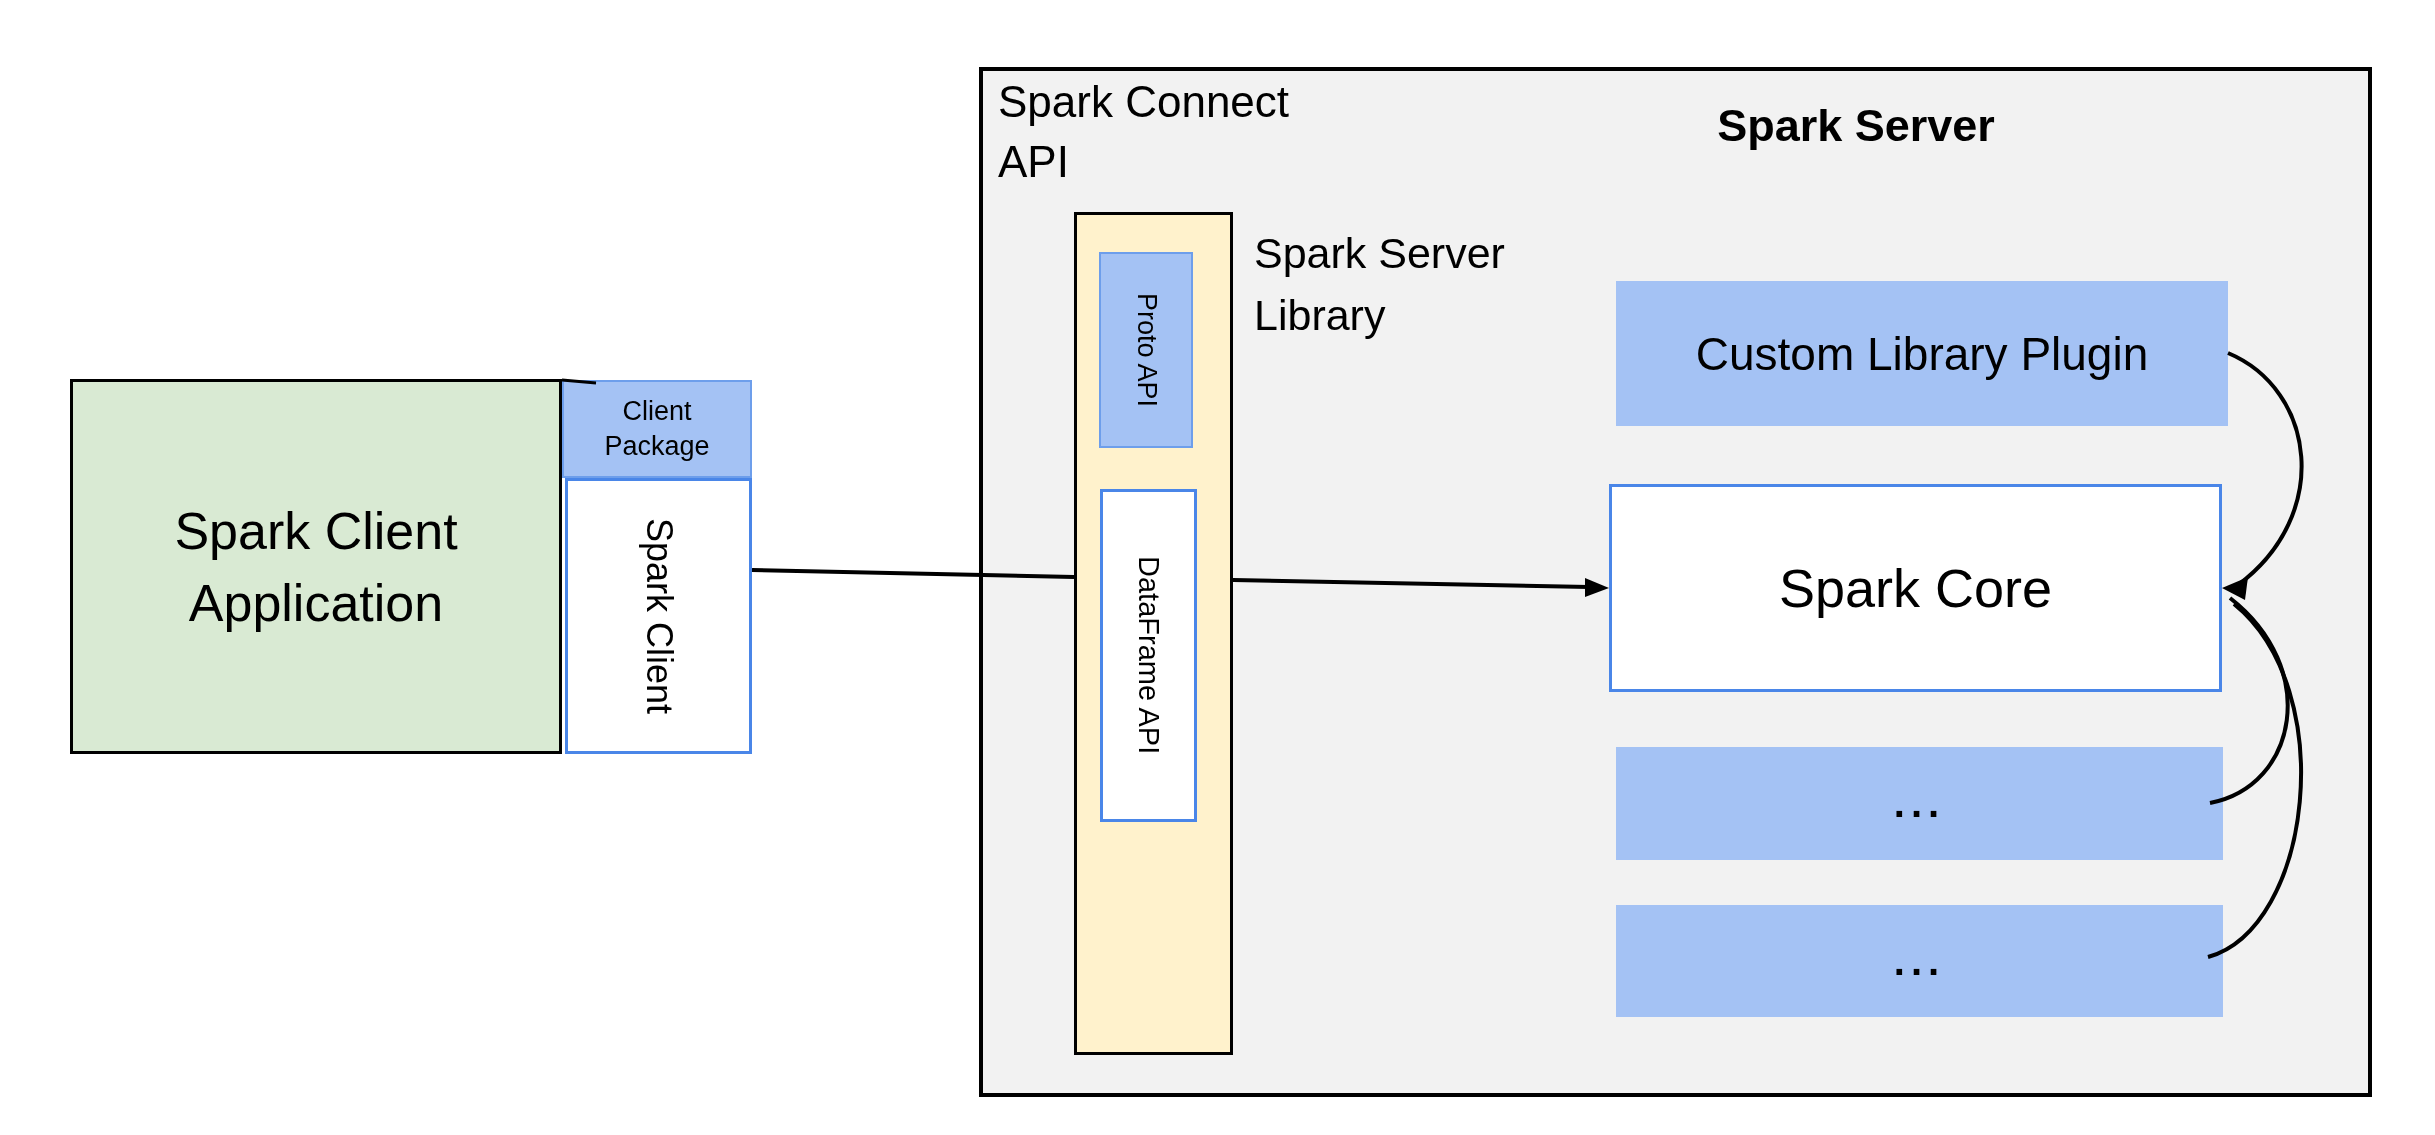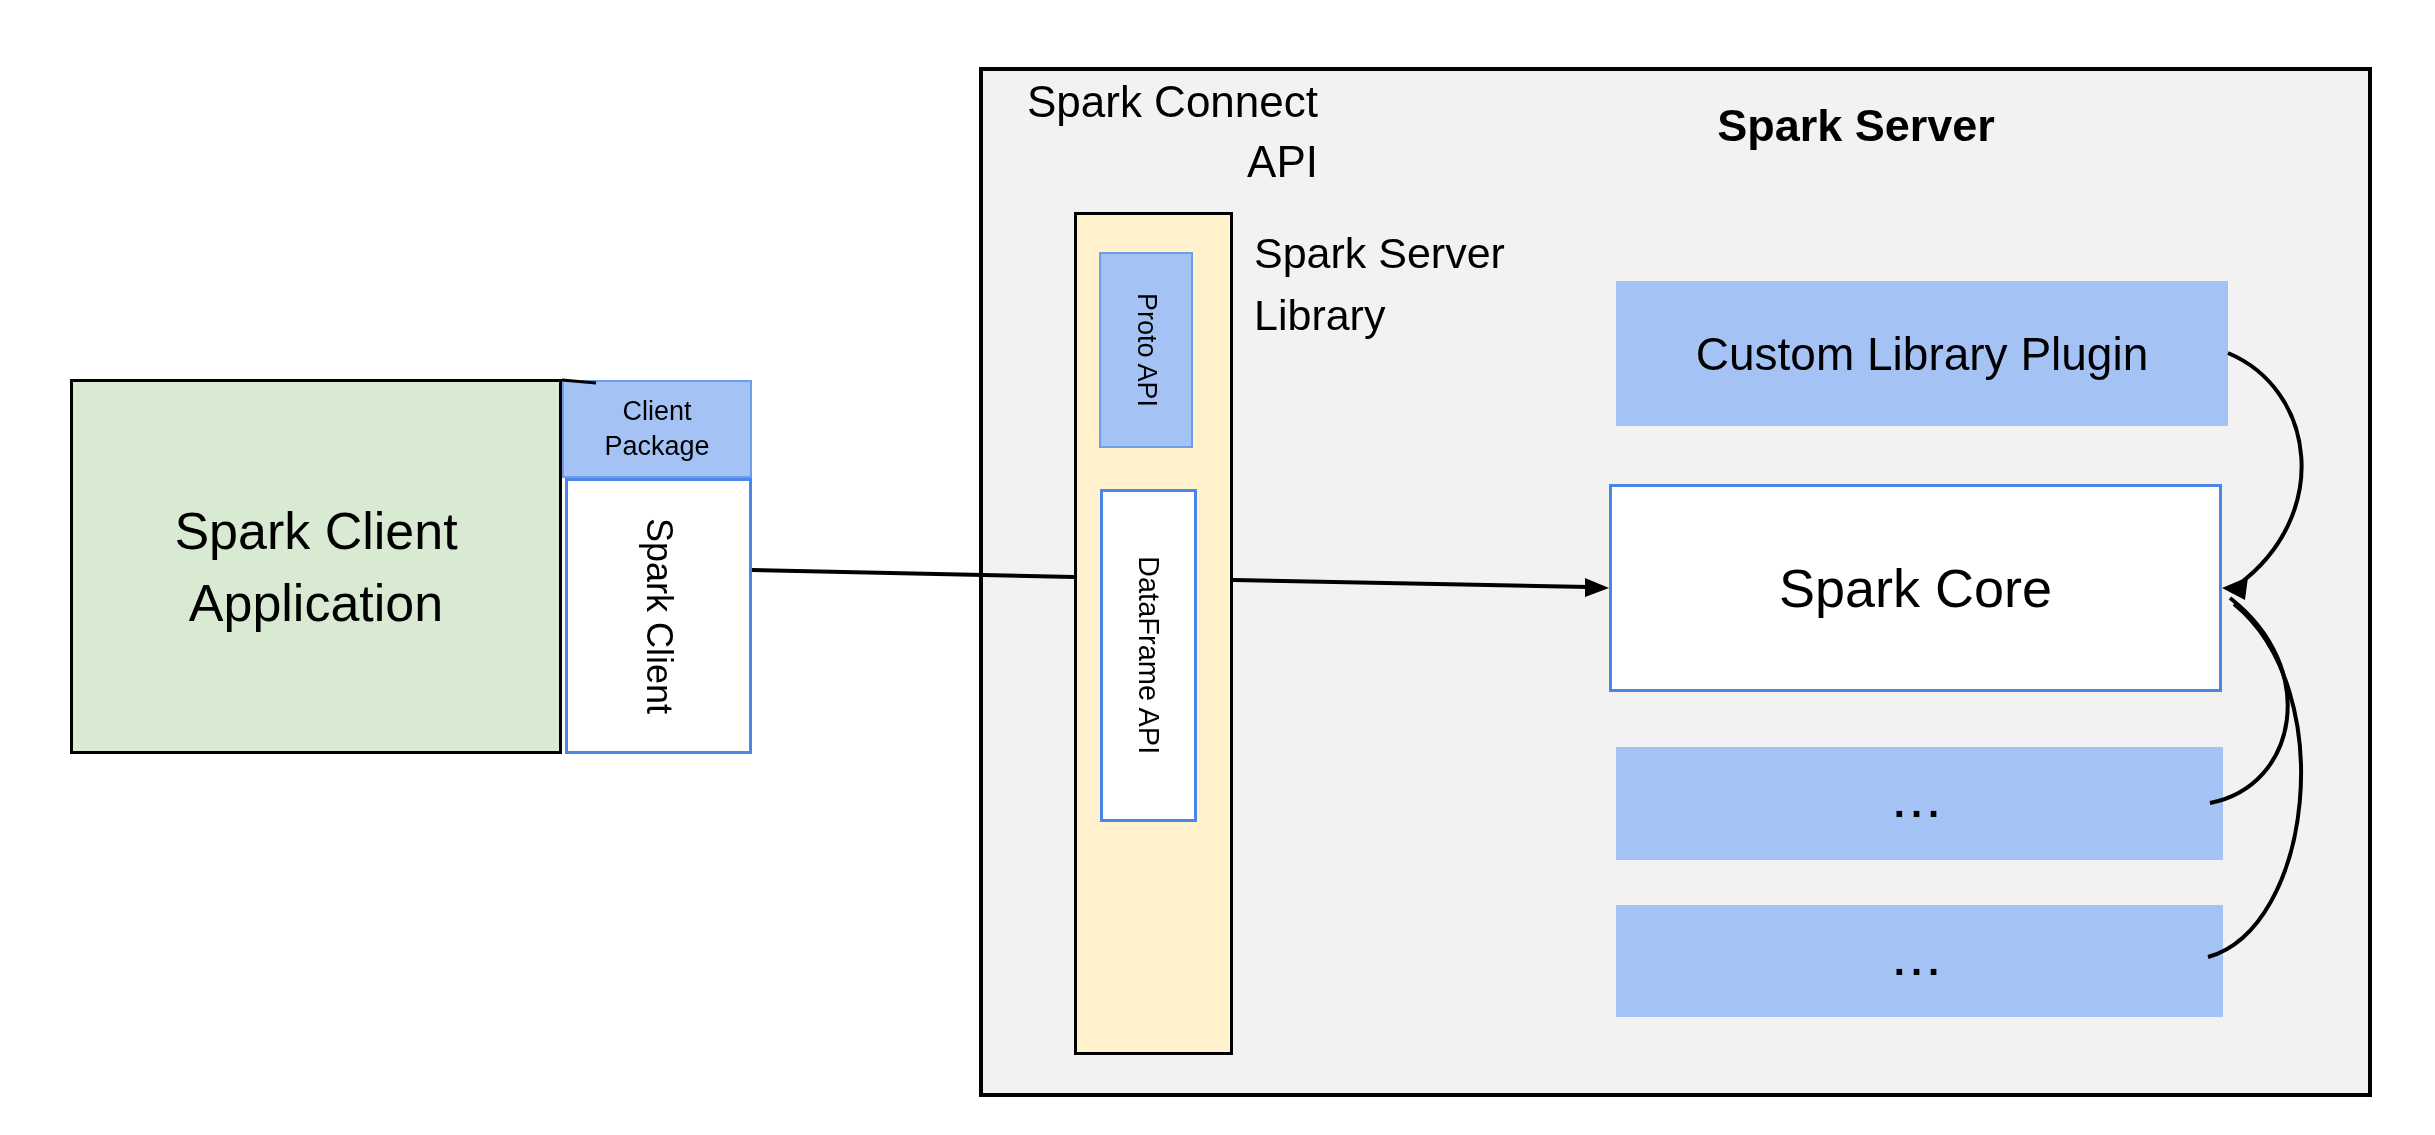--- a/index.html
+++ b/index.html
@@ -12,21 +12,21 @@
   .preline{white-space:pre-line;text-align:center;}
   .vtext{writing-mode:vertical-rl;text-orientation:sideways;}
 
   
   #client-app{left:70px;top:379px;width:492px;height:375px;background:#d9ead3;border:3px solid #000;z-index:2;font-size:52px;line-height:72px;}
   #client-package{left:562px;top:380px;width:190px;height:98px;background:#a4c2f4;border:2px solid #6d9eeb;z-index:3;font-size:27px;line-height:35px;}
   #spark-client{left:565px;top:478px;width:187px;height:276px;background:#fff;border:3px solid #4a86e8;z-index:3;font-size:36px;}
 
   
   #server-container{left:979px;top:67px;width:1393px;height:1030px;background:#f2f2f2;border:4px solid #000;z-index:1;}
-  #connect-api-label{left:998px;top:72px;width:320px;font-size:44px;line-height:60px;text-align:right;z-index:2;}
+  #connect-api-label{left:998px;top:72px;width:320px;font-size:44px;line-height:60px;text-align:left;z-index:2;}
   #server-title{left:1656px;top:100px;width:400px;font-size:45px;font-weight:bold;text-align:center;z-index:2;}
 
   #connect-column{left:1074px;top:212px;width:159px;height:843px;background:#fff2cc;border:3px solid #000;z-index:4;}
   #proto-api{left:1099px;top:252px;width:94px;height:196px;background:#a4c2f4;border:2px solid #6d9eeb;z-index:5;font-size:27px;}
   #dataframe-api{left:1100px;top:489px;width:97px;height:333px;background:#fff;border:3px solid #4a86e8;z-index:5;font-size:29px;}
   #server-library-label{left:1254px;top:222px;font-size:43px;line-height:62px;text-align:left;z-index:2;}
 
   
   #plugin-box{left:1616px;top:281px;width:612px;height:145px;background:#a4c2f4;z-index:2;font-size:46px;}
   #core-box{left:1609px;top:484px;width:613px;height:208px;background:#fff;border:3px solid #4a86e8;z-index:2;font-size:54px;}

